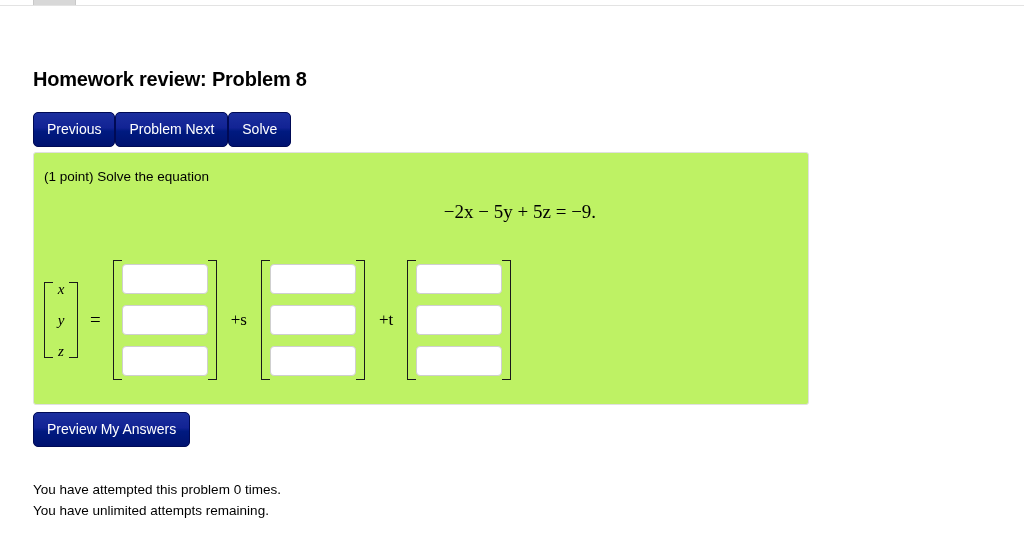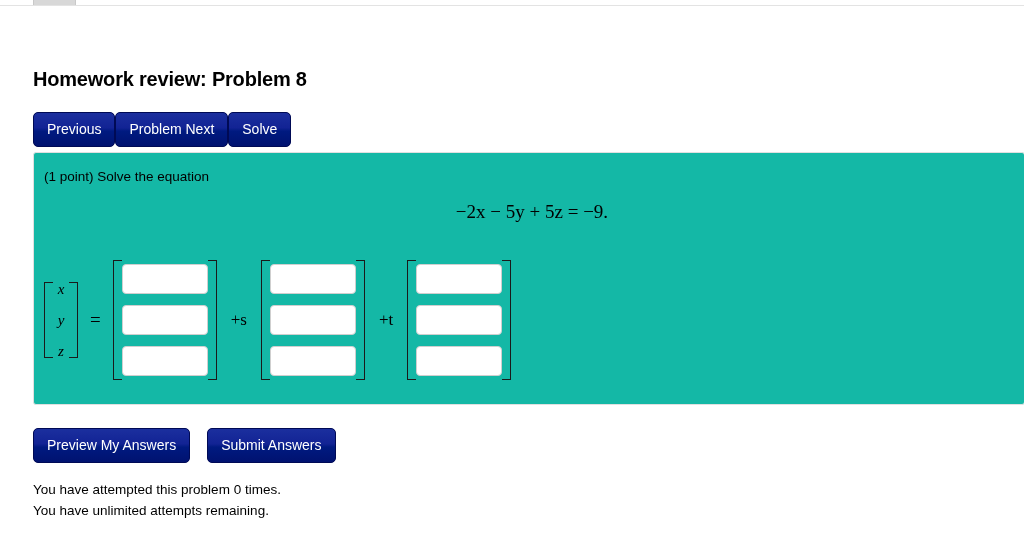--- a/index.html
+++ b/index.html
@@ -55,40 +55,40 @@
     cursor: pointer;
     white-space: nowrap;
     text-align: center;
     font-family: "Liberation Sans", sans-serif;
   }
   #nav-buttons {
     position: absolute; left: 33px; top: 112px;
     display: flex; 
   }
   #action-buttons {
-    position: absolute; left: 33px; top: 428px;
-    display: flex; gap: 17px;
+    position: absolute; left: 33px; top: 412px;
+    display: flex; gap: 1px;
   }
 
   
   #problem-panel {
     position: absolute; left: 33px; top: 152px;
-    width: 992px; height: 253px;
-    background: #14b8a6;
+    width: 776px; height: 253px;
+    background: #bef264;
     border: 1px solid #e0e0e0;
     border-radius: 3px;
   }
   #problem-prompt {
     position: absolute; left: 10px; top: 15px;
     font-size: 13.5px;
     line-height: 18px;
     white-space: nowrap;
   }
   #equation-line {
-    position: absolute; left: 12px; top: 48px;
+    position: absolute; left: 0; top: 48px;
     width: 972px;
     text-align: center;
     font-family: "Liberation Serif", serif;
     font-size: 19px;
   }
 
   
   #answer-row {
     position: absolute; left: 10px; top: 102px;
     display: flex; align-items: center;
@@ -240,19 +240,18 @@
         <input class="answer-input" type="text" placeholder="" style="">
         <input class="answer-input" type="text" placeholder="" style="">
       </div>
     </div>
 
   </div>
 </div>
 
 <div id="action-buttons">
   <button class="btn">Preview My Answers</button>
-  <button class="btn">Submit Answers</button>
 </div>
 
 <div id="attempt-status">
   <div>You have attempted this problem 0 times.</div>
   <div>You have unlimited attempts remaining.</div>
 </div>
 
 </body></html>

